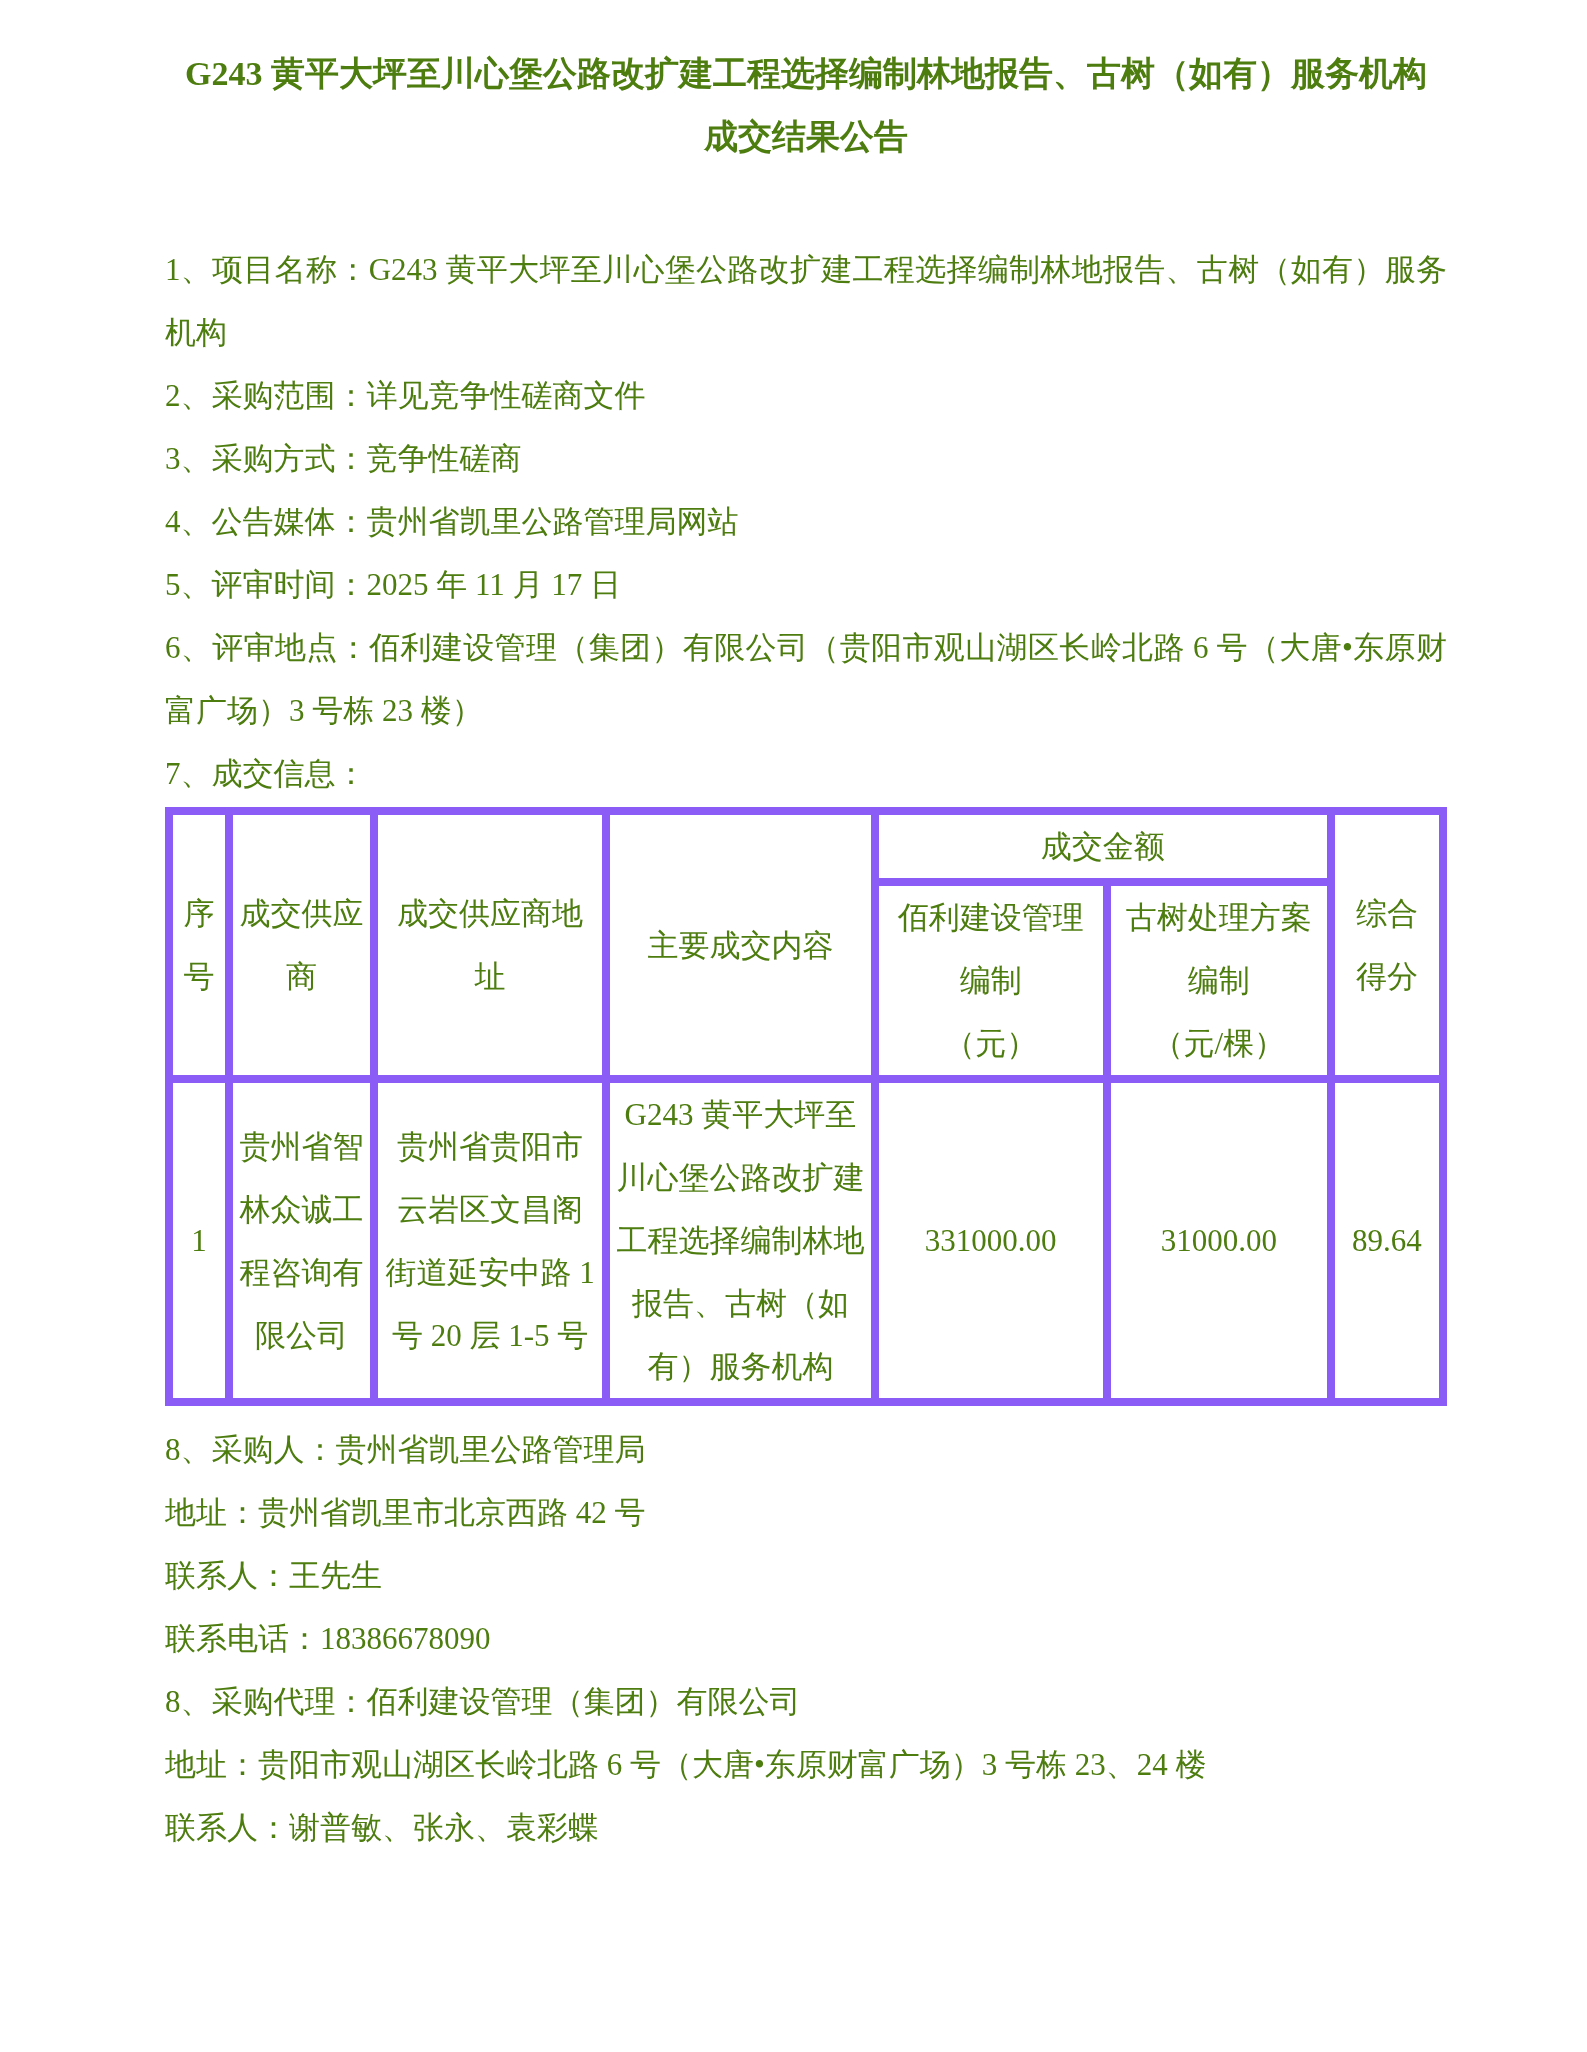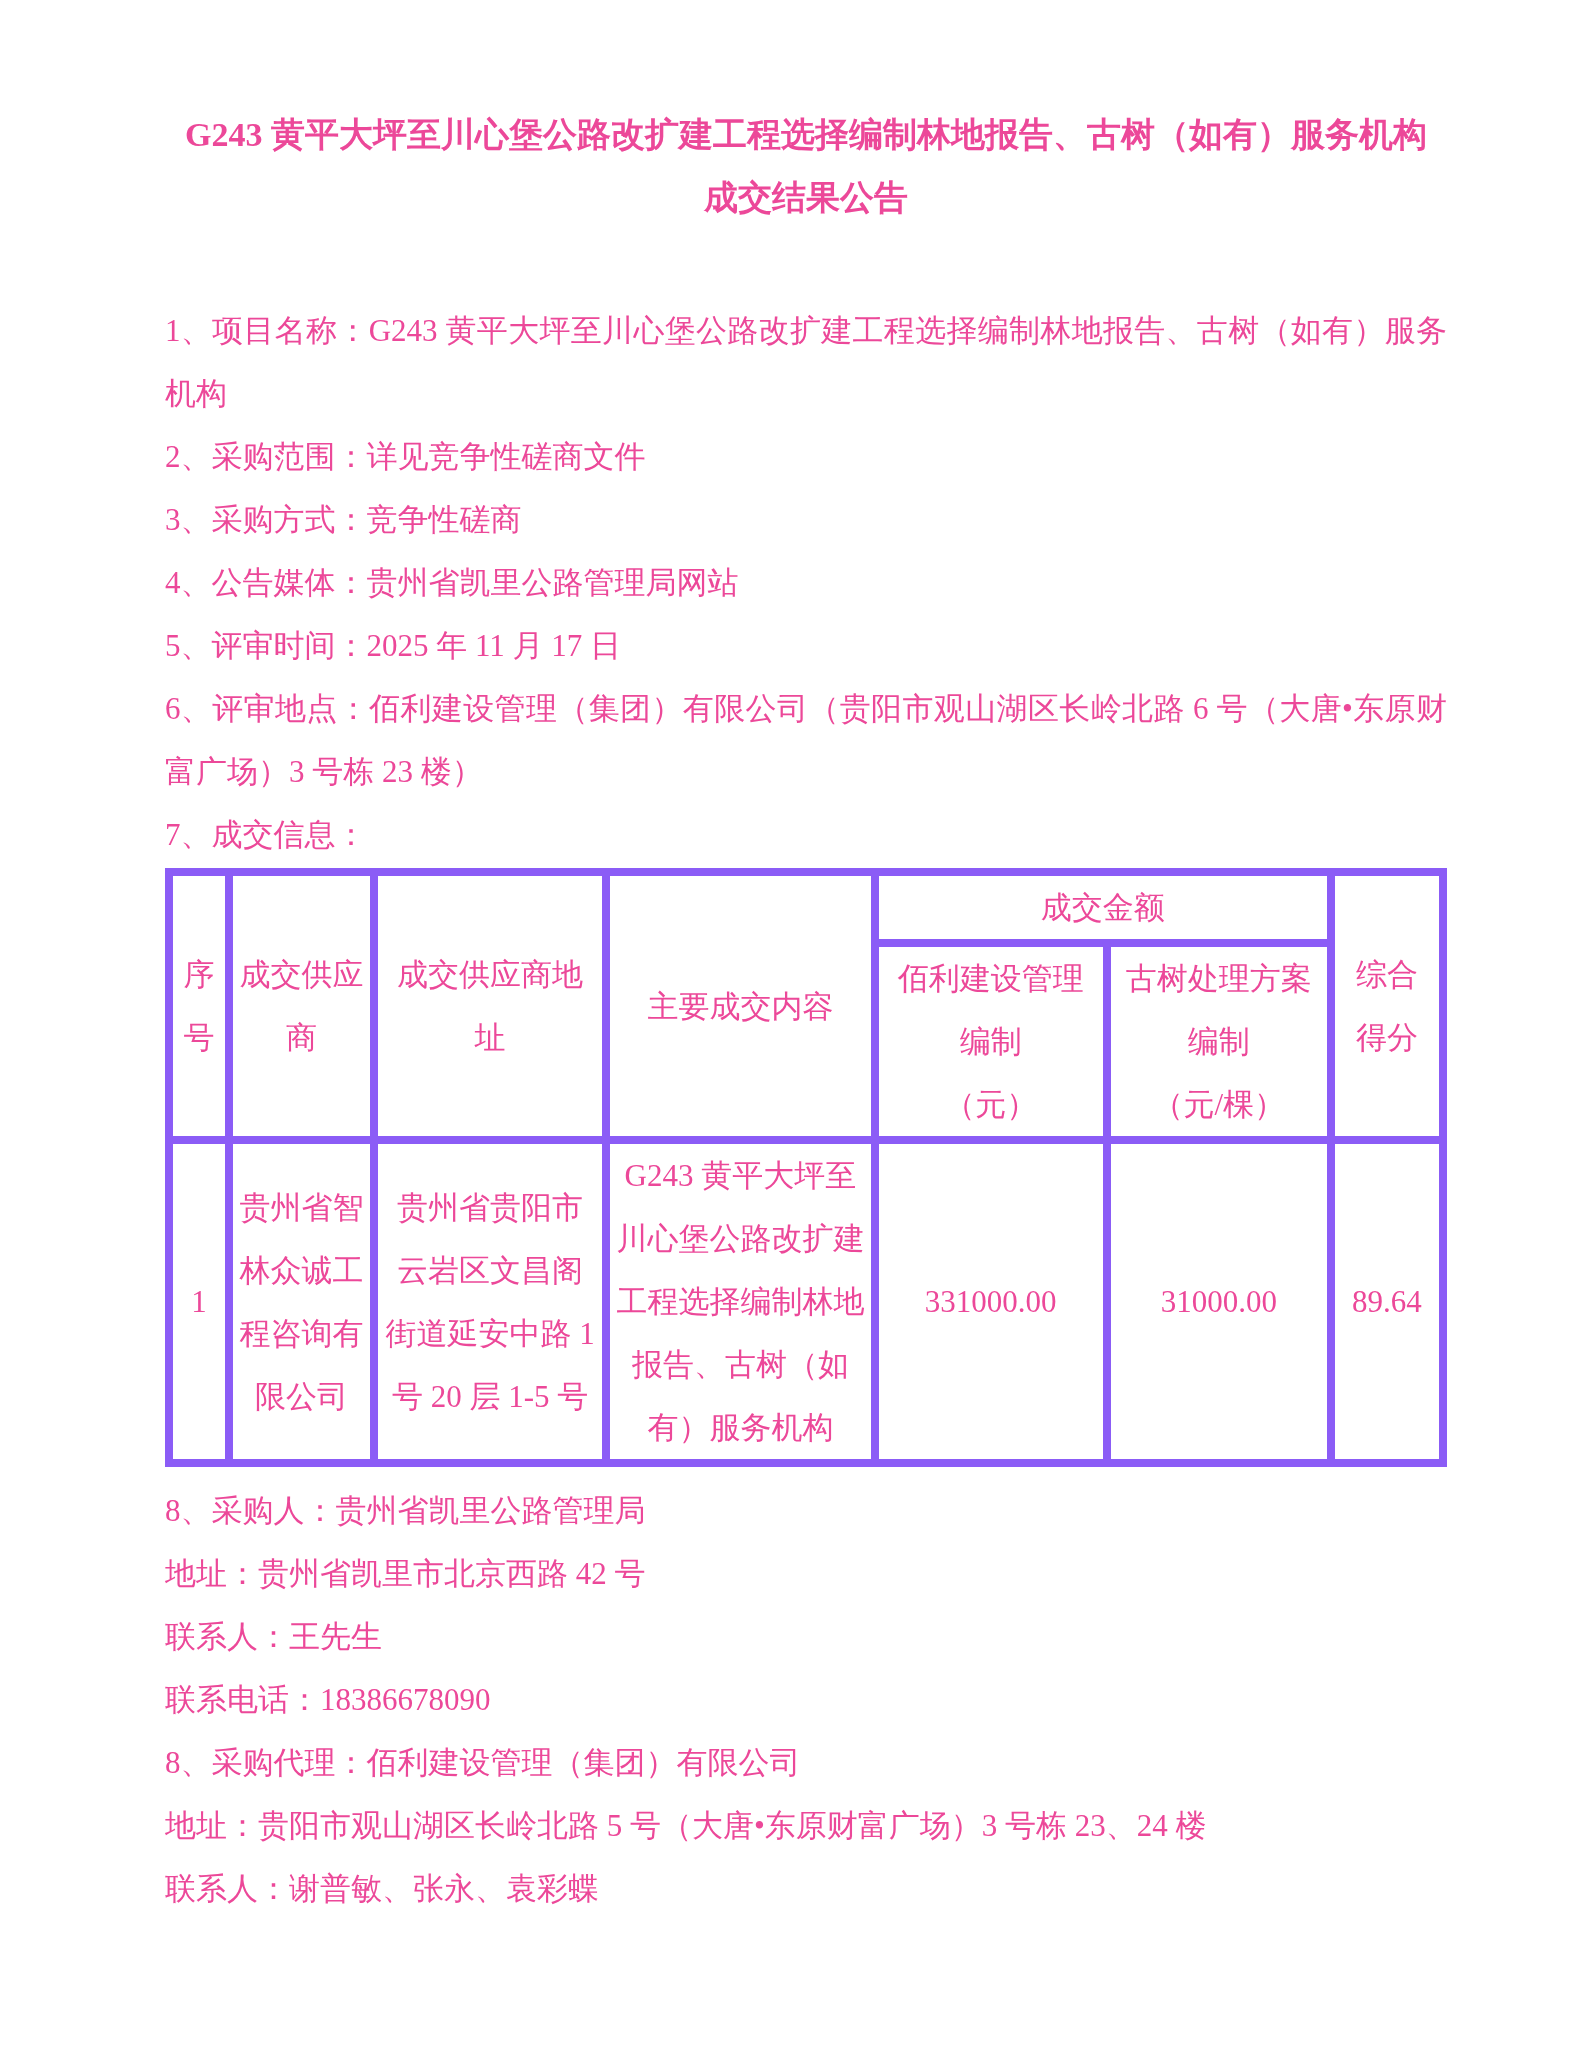--- a/index.html
+++ b/index.html
@@ -7,22 +7,22 @@
     padding: 0;
     background: #ffffff;
   }
   .page {
     position: relative;
     width: 1587px;
     height: 2052px;
     margin: 0 auto;
     background: #ffffff;
     box-sizing: border-box;
-    padding: 103px 140px 0 165px;
-    color: #ec4899;
+    padding: 42px 140px 0 165px;
+    color: #4d7c0f;
     font-family: "Liberation Serif", "DejaVu Serif", serif;
     font-size: 31px;
     line-height: 63px;
   }
   .doc-title {
     margin: 0;
     font-size: 34px;
     font-weight: 700;
     text-align: center;
     line-height: 63px;
@@ -127,17 +127,17 @@
       </tr>
     </tbody>
   </table>
 
   <div class="contacts">
     <p class="para">8、采购人：贵州省凯里公路管理局</p>
     <p class="para">地址：贵州省凯里市北京西路 42 号</p>
     <p class="para">联系人：王先生</p>
     <p class="para">联系电话：18386678090</p>
     <p class="para">8、采购代理：佰利建设管理（集团）有限公司</p>
-    <p class="para">地址：贵阳市观山湖区长岭北路 5 号（大唐•东原财富广场）3 号栋 23、24 楼</p>
+    <p class="para">地址：贵阳市观山湖区长岭北路 6 号（大唐•东原财富广场）3 号栋 23、24 楼</p>
     <p class="para">联系人：谢普敏、张永、袁彩蝶</p>
   </div>
 
 </div>
 
 </body></html>

